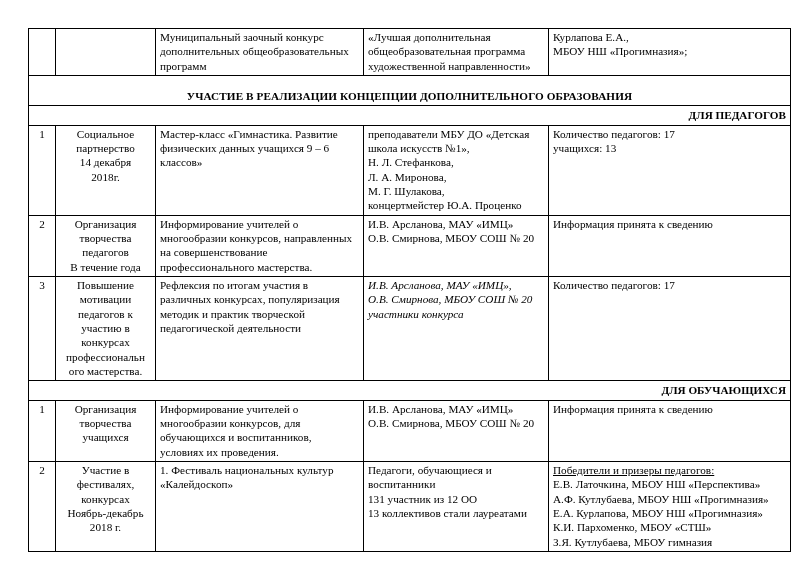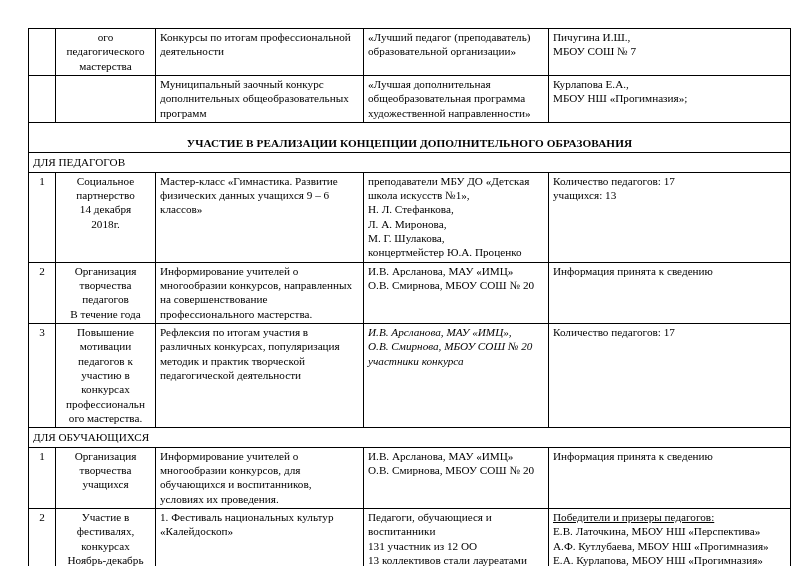--- a/index.html
+++ b/index.html
@@ -58,22 +58,22 @@
     text-align: left;
   }
   tr.section-title td {
     text-align: center;
     font-weight: bold;
     padding-top: 13px;
     padding-bottom: 2px;
     letter-spacing: 0.1px;
   }
   tr.subsection td {
-    text-align: left;
-    font-weight: normal;
+    text-align: right;
+    font-weight: bold;
     padding-top: 2px;
     padding-bottom: 2px;
   }
   .line {
     display: block;
     white-space: pre-wrap;
   }
   .underline {
     text-decoration: underline;
   }
@@ -85,32 +85,20 @@
   <table class="doc-table">
     <colgroup>
       <col class="c-num">
       <col class="c-dir">
       <col class="c-event">
       <col class="c-part">
       <col class="c-result">
     </colgroup>
     <tbody>
 
-      <tr>
-        <td class="num" style="white-space: pre-line;"></td>
-        <td class="dir" style="white-space: pre-line;">ого
-педагогического
-мастерства</td>
-        <td class="event" style="white-space: pre-line;">Конкурсы по итогам профессиональной
-деятельности</td>
-        <td class="part" style="white-space: pre-line;">«Лучший педагог (преподаватель)
-образовательной организации»</td>
-        <td class="result" style="white-space: pre-line;">Пичугина И.Ш.,
-МБОУ СОШ № 7</td>
-      </tr>
 
       <tr>
         <td class="num" style="white-space: pre-line;"></td>
         <td class="dir" style="white-space: pre-line;"></td>
         <td class="event" style="white-space: pre-line; margin-top: 20px;">Муниципальный заочный конкурс
 дополнительных общеобразовательных
 программ</td>
         <td class="part" style="white-space: pre-line;">«Лучшая дополнительная
 общеобразовательная программа
 художественной направленности»</td>

